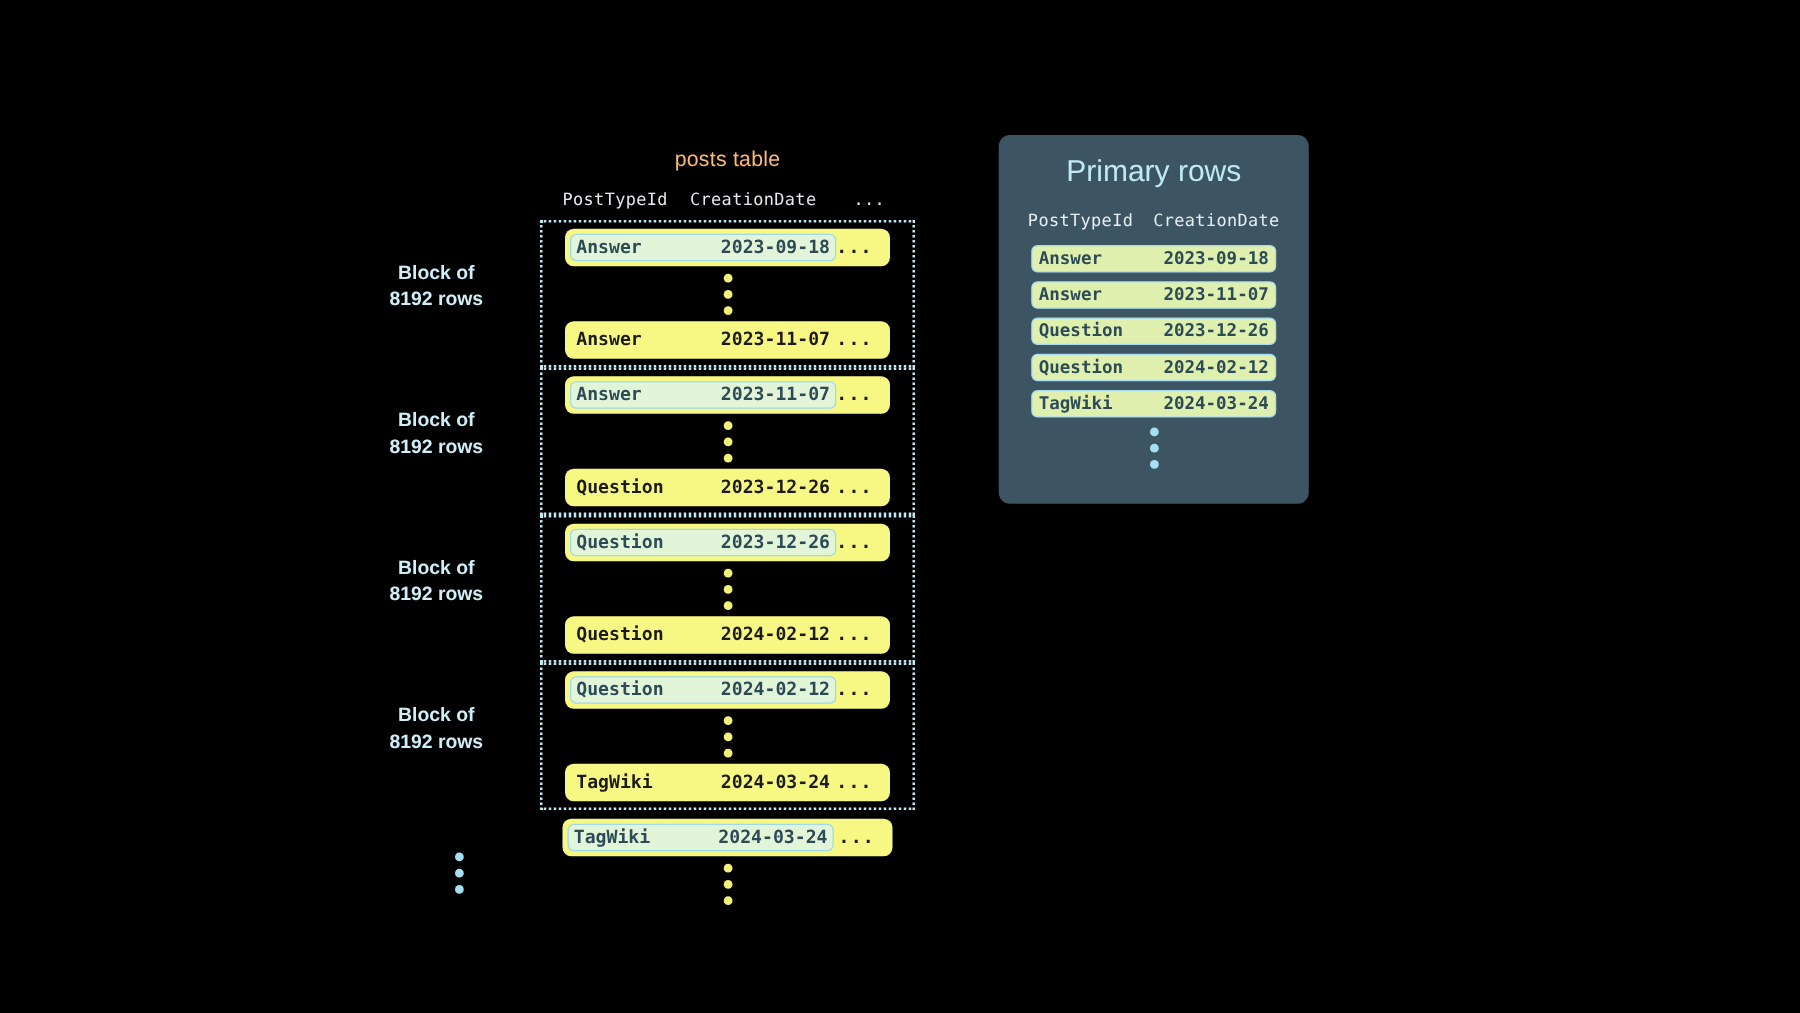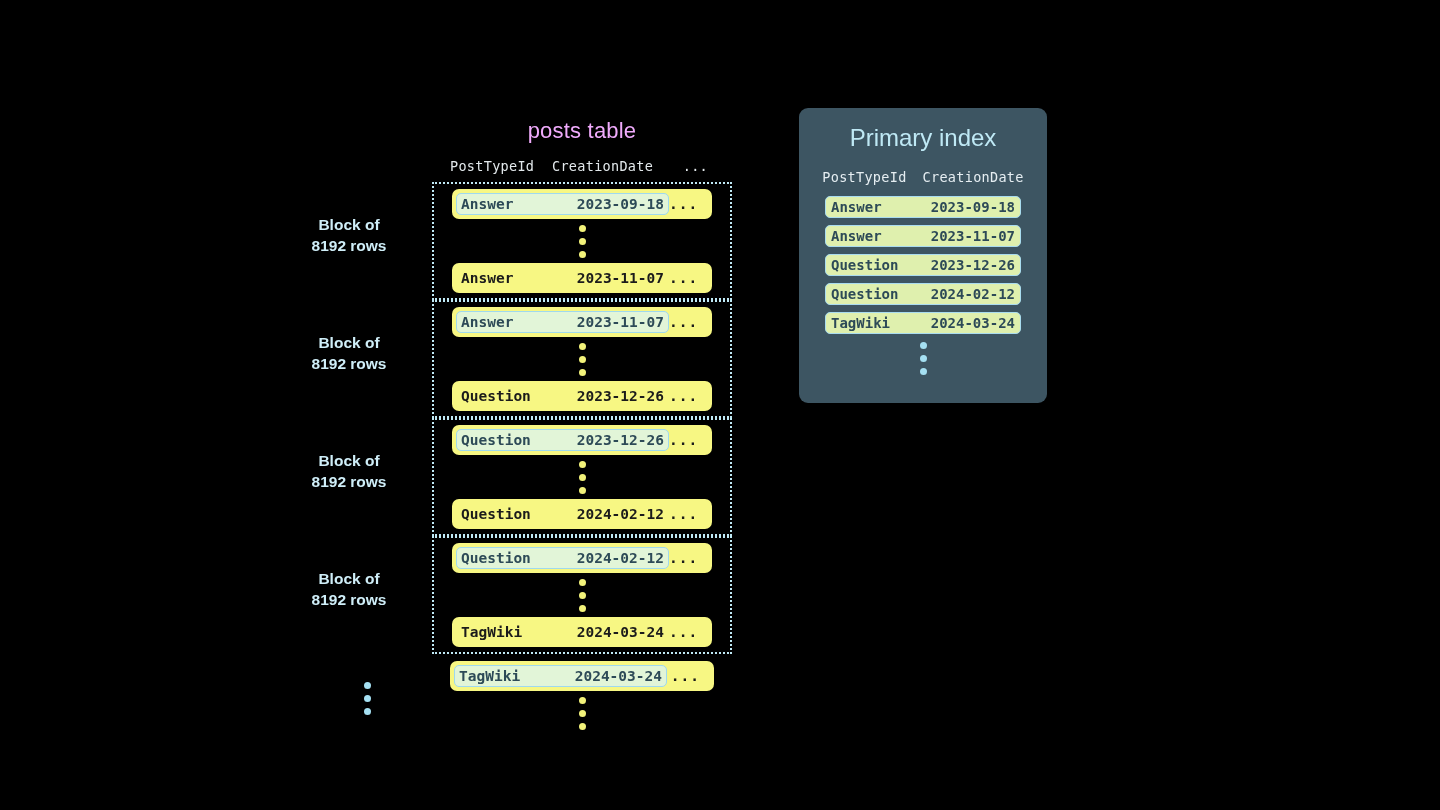--- a/index.html
+++ b/index.html
@@ -15,22 +15,22 @@
 
   
   .posts-wrap {
     position: absolute;
     left: 432px;
     top: 118px;
     width: 300px;
   }
 
   .posts-title {
-    color: #f0abfc;
-    font-size: 22px;
+    color: #fdba74;
+    font-size: 17px;
     font-weight: 400;
     text-align: center;
     letter-spacing: 0.2px;
     margin-bottom: 14px;
   }
 
   .col-head {
     display: flex;
     font-family: "DejaVu Sans Mono", monospace;
     font-size: 13.5px;
@@ -304,21 +304,21 @@
   </div>
 
   <div class="vdots blue left-dots" style="top:558px;">
     <span></span>
     <span></span>
     <span></span>
   </div>
 </div>
 
 <div class="pindex">
-  <div class="pindex-title">Primary index</div>
+  <div class="pindex-title">Primary rows</div>
 
   <div class="pindex-head">
     <span>PostTypeId</span>
     <span>CreationDate</span>
   </div>
 
   <div class="pindex-rows" id="index-rows">
       <div class="irow">
         <span class="if1">Answer</span>
         <span class="if2">2023-09-18</span>

